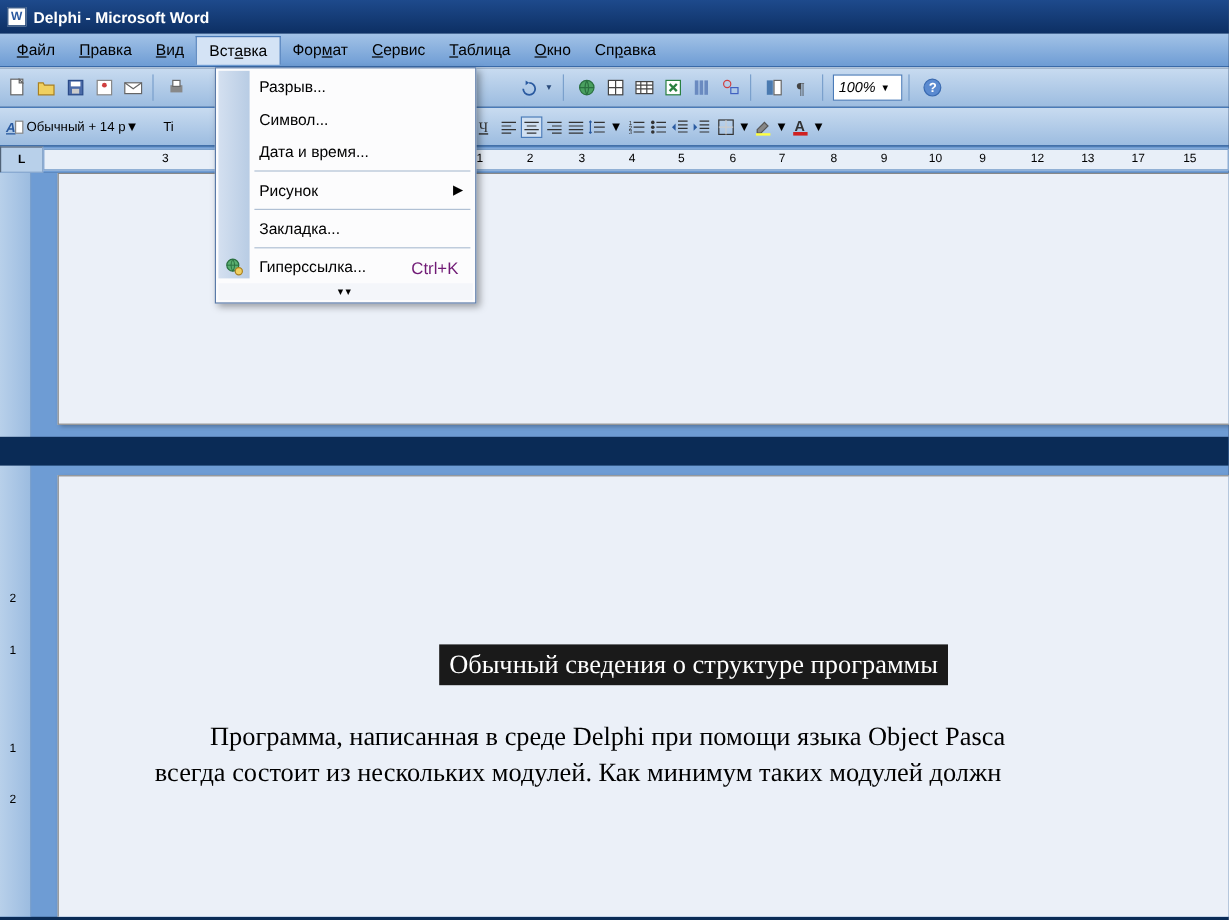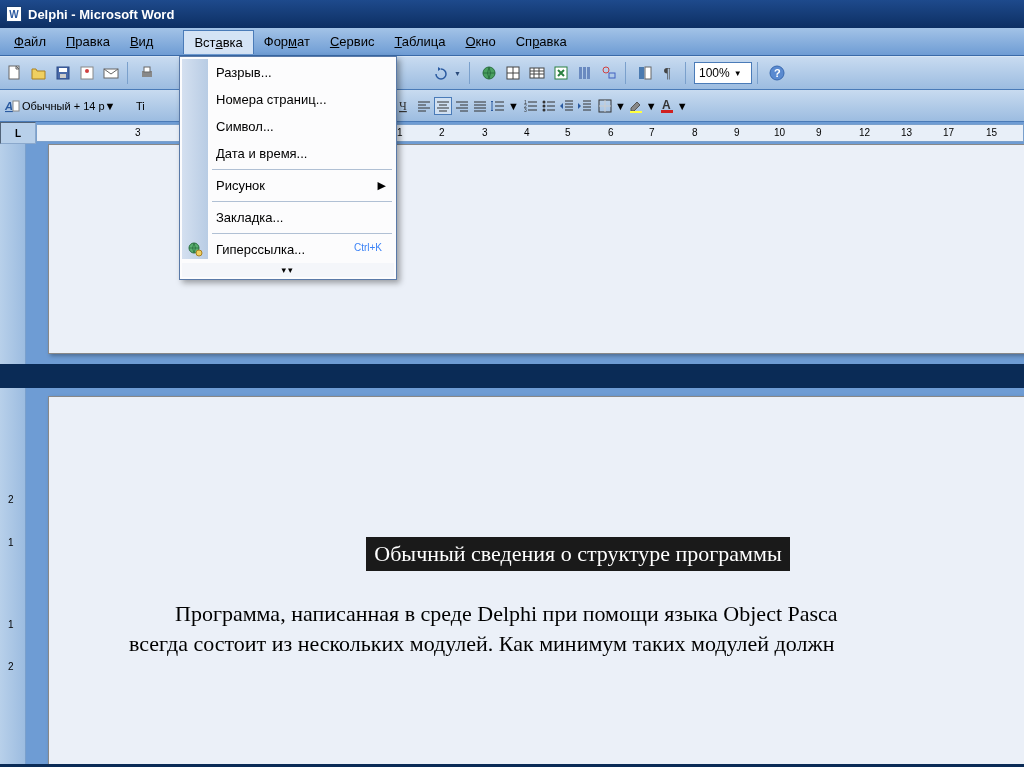--- a/index.html
+++ b/index.html
@@ -1,26 +1,26 @@
 <!DOCTYPE html>
 <html><head>
 <meta charset="utf-8">
 <style>
 * { box-sizing: border-box; margin: 0; padding: 0; }
 body { font-family: Tahoma, Arial, sans-serif; font-size: 11px; background: #0a2b56; overflow: hidden; width: 1024px; height: 767px; position: relative; }
 .titlebar { background: linear-gradient(to bottom, #1e4a8c, #0d2f63); height: 28px; display: flex; align-items: center; padding: 0 6px; color: #fff; font-size: 13px; font-weight: bold; }
 .titlebar .word-icon { width: 16px; height: 16px; background: #fff; color: #2c5aa0; font-size: 10px; font-weight: bold; display: inline-flex; align-items: center; justify-content: center; margin-right: 6px; border: 1px solid #1a3f73; }
 .menubar { background: linear-gradient(to bottom, #a3c3e7, #6e9cd4); height: 28px; display: flex; align-items: center; padding: 0 4px; border-bottom: 1px solid #3a6aa8; }
 .menubar .menu-item { padding: 4px 10px; cursor: default; font-size: 13px; color: #000; }
-.menubar .menu-item.open { background: #d4e3f5; border: 1px solid #4a7bb8; border-bottom: none; margin-left: 20px; }
+.menubar .menu-item.open { background: #d4e3f5; border: 1px solid #4a7bb8; border-bottom: none; }
 .menubar .u { text-decoration: underline; }
 .toolbar { background: linear-gradient(to bottom, #c8dbf0, #9cbce0); height: 34px; display: flex; align-items: center; padding: 0 4px; border-top: 1px solid #d6e5f5; border-bottom: 1px solid #4a7bb8; gap: 2px; }
 .toolbar .btn { width: 22px; height: 22px; display: inline-flex; align-items: center; justify-content: center; border: 1px solid transparent; cursor: default; }
 .toolbar .sep { width: 4px; height: 22px; border-left: 1px solid #7aa0cc; margin: 0 3px; }
-.toolbar .combo { height: 22px; background: #fff; border: 1px solid #4a7bb8; display: inline-flex; align-items: center; padding: 0 4px; font-size: 12px; }
+.toolbar .combo { height: 22px; background: #fff; border: 1px solid #4a7bb8; display: inline-flex; align-items: center; padding: 0 4px; font-size: 12px; font-style: italic; }
 .toolbar .combo .arrow { margin-left: 4px; font-size: 8px; }
 .toolbar .dropdown-arrow { width: 10px; font-size: 7px; color: #2a4a7a; }
 .toolbar2 { background: linear-gradient(to bottom, #c8dbf0, #9cbce0); height: 32px; display: flex; align-items: center; padding: 0 4px; border-bottom: 1px solid #4a7bb8; gap: 2px; }
 .ruler-area { background: #6e9cd4; height: 22px; position: relative; display: flex; }
 .ruler-left { width: 36px; background: #b8d0ea; border: 1px inset #8aa8cc; display: flex; align-items: center; justify-content: center; font-size: 10px; font-weight: bold; }
 .ruler { flex: 1; background: #e8eff8; height: 18px; margin: 2px 0; position: relative; font-size: 10px; overflow: hidden; border: 1px solid #7aa0cc; }
 .ruler .tick { position: absolute; top: 2px; font-size: 10px; }
 .workspace { position: relative; background: #6e9cd4; height: 620px; overflow: hidden; }
 .page { position: absolute; background: #fff; border: 1px solid #888; box-shadow: 2px 2px 4px rgba(0,0,0,0.3); }
 .page1 { left: 48px; top: 0; width: 1000px; height: 210px; background: #ebf0f8; }
@@ -28,21 +28,21 @@
 .page2 { left: 48px; top: 252px; width: 1000px; height: 500px; background: #ebf0f8; padding: 140px 20px 0 80px; }
 .vruler { position: absolute; left: 0; top: 0; width: 26px; height: 620px; background: linear-gradient(to right, #b8d0ea, #9cbce0); border-right: 1px solid #7aa0cc; }
 .vruler .vmark { position: absolute; left: 8px; font-size: 10px; }
 .doc-title { display: inline-block; background: #1a1a1a; color: #fff; padding: 4px 8px; font-family: 'Times New Roman', serif; font-size: 22px; }
 .doc-body { font-family: 'Times New Roman', serif; font-size: 22px; color: #000; margin-top: 28px; line-height: 1.35; }
 .dropdown-menu { position: absolute; left: 179px; top: 56px; width: 218px; background: #fcfcfd; border: 1px solid #5a7aa8; box-shadow: 3px 3px 6px rgba(0,0,0,0.35); z-index: 100; padding: 2px; }
 .dropdown-menu .icon-col { position: absolute; left: 2px; top: 2px; bottom: 20px; width: 26px; background: linear-gradient(to right, #d4e0f0, #b8cce4); }
 .dropdown-menu .mitem { position: relative; padding: 6px 10px 6px 34px; font-size: 13px; color: #000; cursor: default; }
 .dropdown-menu .msep { margin: 2px 2px 2px 30px; border-top: 1px solid #b0c0d4; }
 .dropdown-menu .submenu-arrow { position: absolute; right: 8px; top: 7px; font-size: 11px; }
-.dropdown-menu .shortcut { position: absolute; right: 12px; top: 6px; font-size: 10px; color: #3b82f6; }
+.dropdown-menu .shortcut { position: absolute; right: 12px; top: 6px; font-size: 14px; color: #701a75; }
 .dropdown-menu .expand { text-align: center; padding: 2px 0; font-size: 9px; letter-spacing: 2px; cursor: default; position: relative; background: #f4f6fa; }
 .dropdown-menu .item-icon { position: absolute; left: 5px; top: 5px; width: 16px; height: 16px; z-index: 2; }
 svg { display: block; }
 .fmt-active { background: #d0e0f2; border: 1px solid #4a7bb8 !important; }
 </style>
 </head>
 <body>
 
 <div class="titlebar">
   <span class="word-icon">W</span>
@@ -339,21 +339,20 @@
     <div class="doc-body">
       <div style="text-indent:46px">Программа, написанная в среде Delphi при помощи языка Object Pasca</div>
       <div>всегда состоит из нескольких модулей. Как минимум таких модулей должн</div>
     </div>
   </div>
 </div>
 
 <div class="dropdown-menu">
   <div class="icon-col"></div>
   <div class="mitem"><span class="u">Р</span>азрыв...</div>
-  <div class="mitem"><span class="u">Н</span>омера страниц...</div>
   <div class="mitem"><span class="u">С</span>имвол...</div>
   <div class="mitem"><span class="u">Д</span>ата и время...</div>
   <div class="msep"></div>
   <div class="mitem"><span class="u">Р</span>исунок<span class="submenu-arrow">▶</span></div>
   <div class="msep"></div>
   <div class="mitem"><span class="u">З</span>акладка...</div>
   <div class="msep"></div>
   <div class="mitem">
     <span class="item-icon">
         <svg width="16" height="16">

